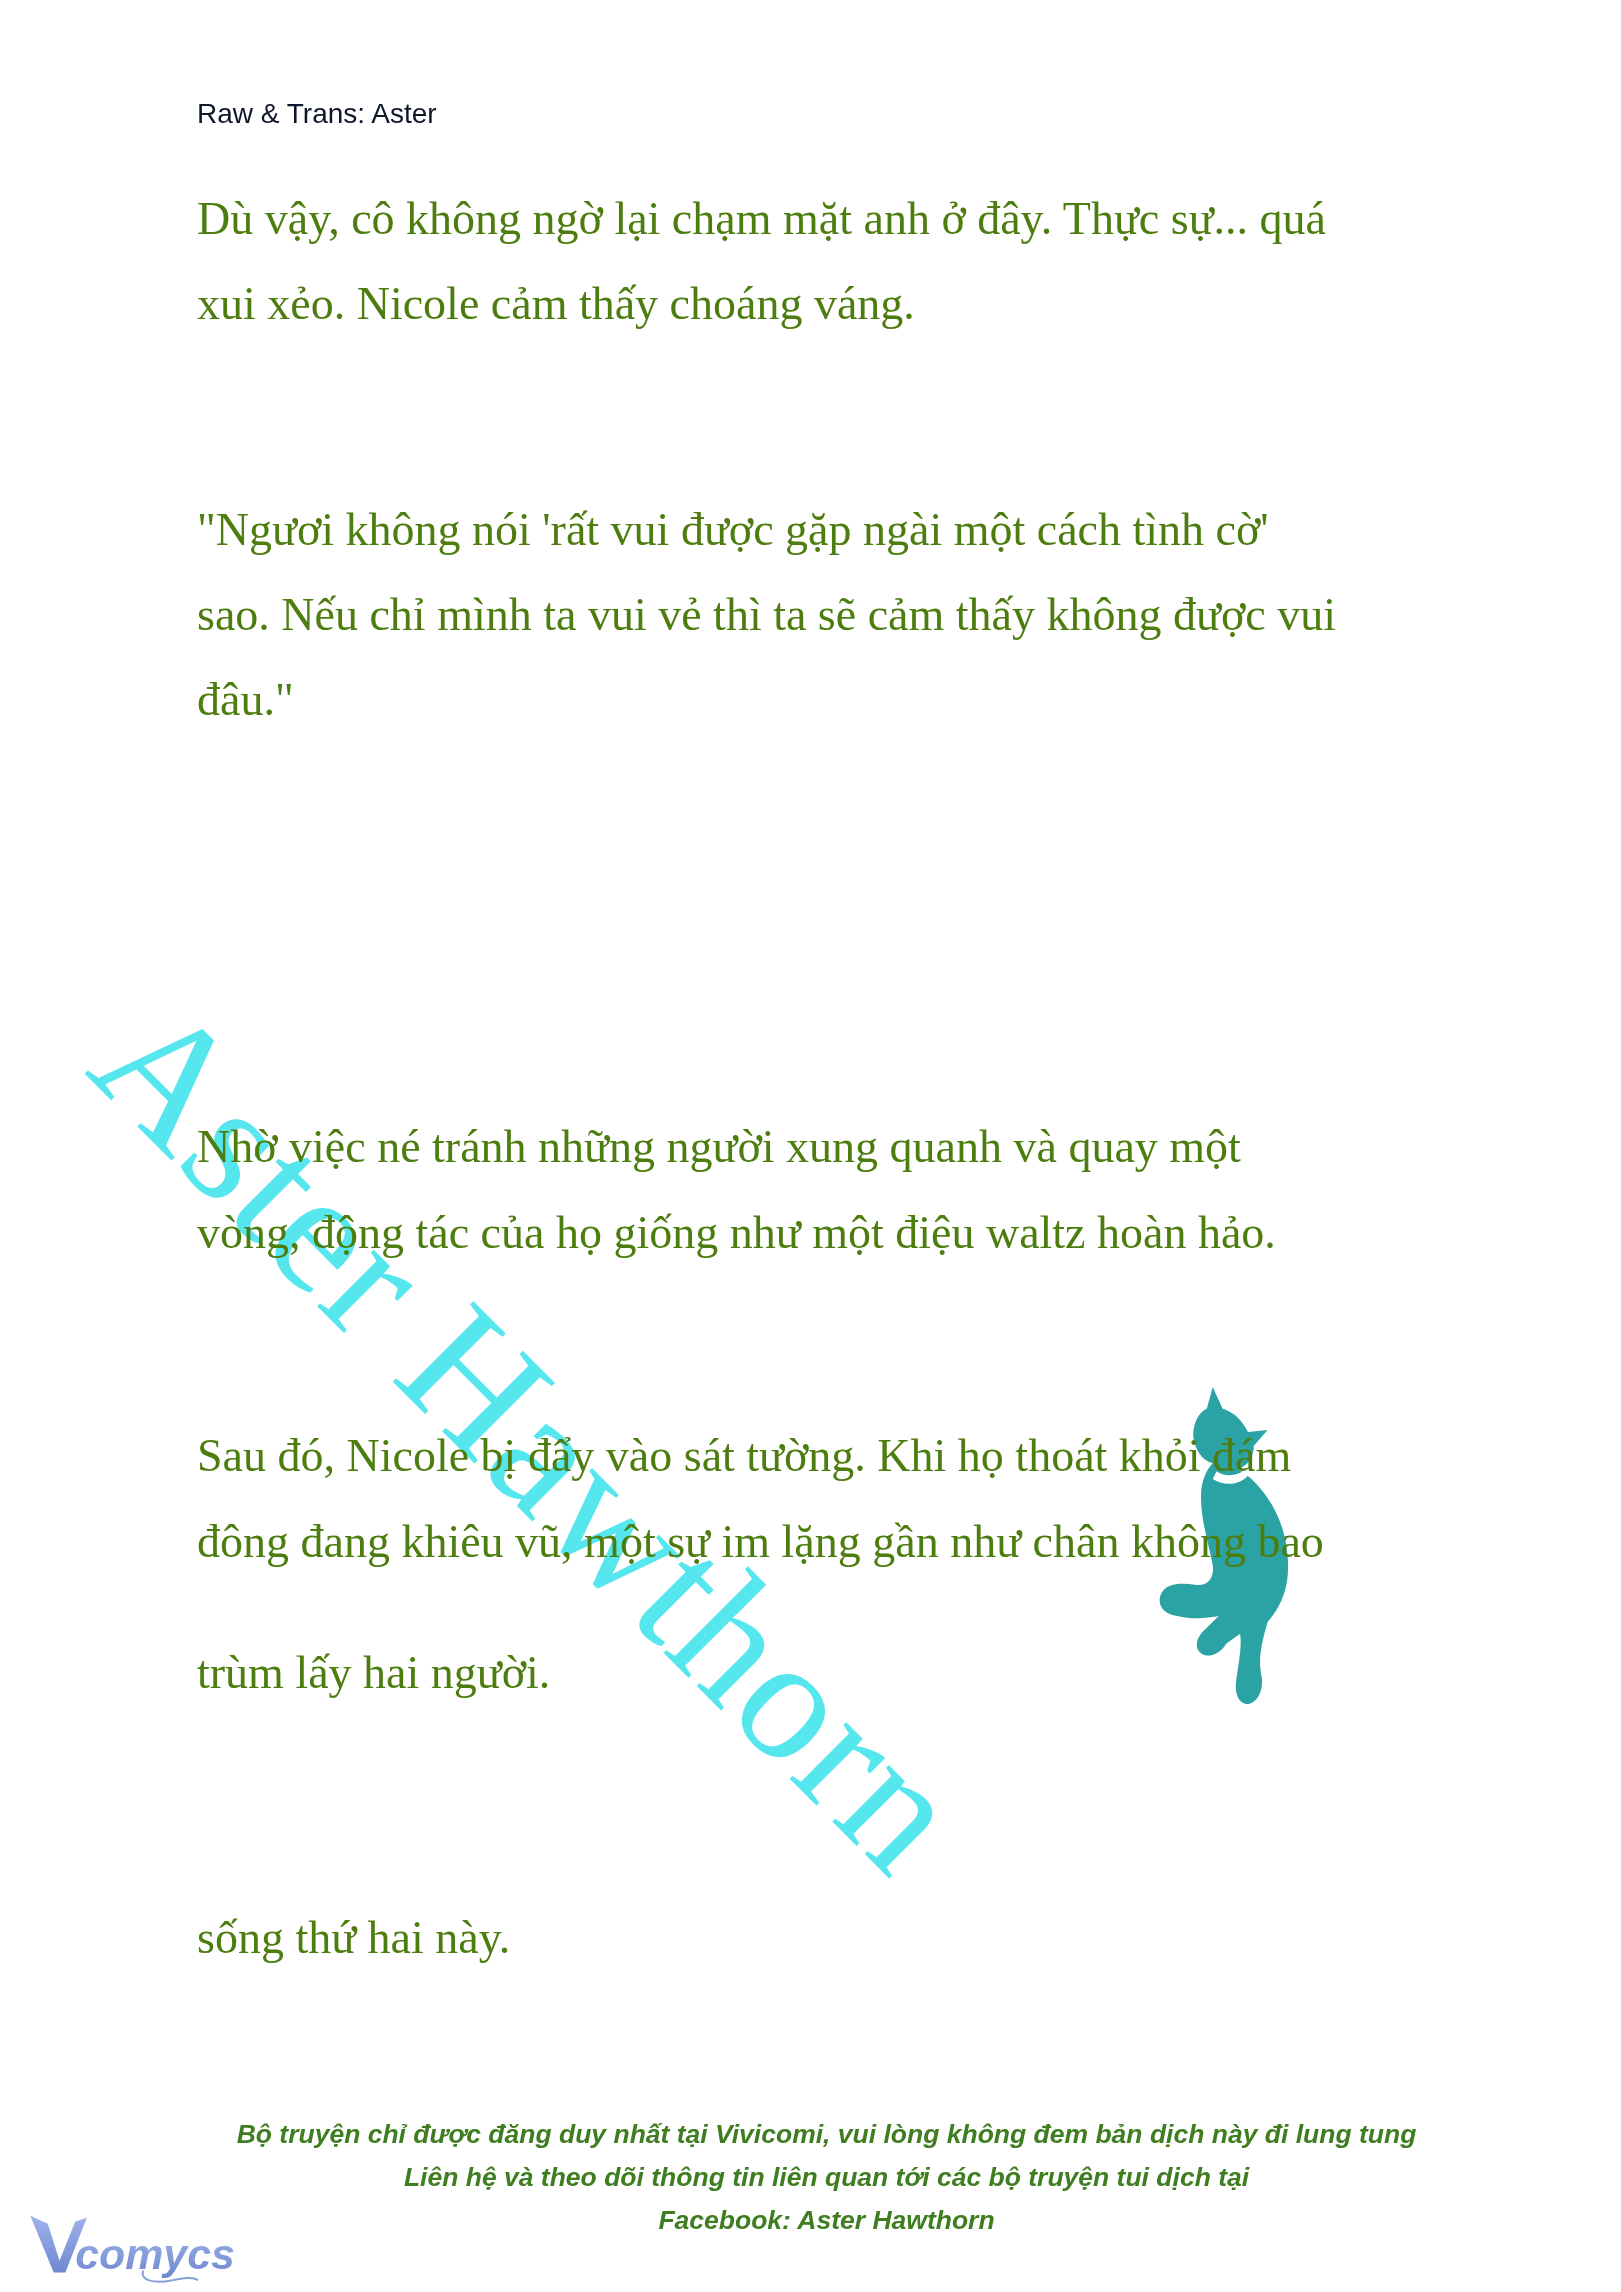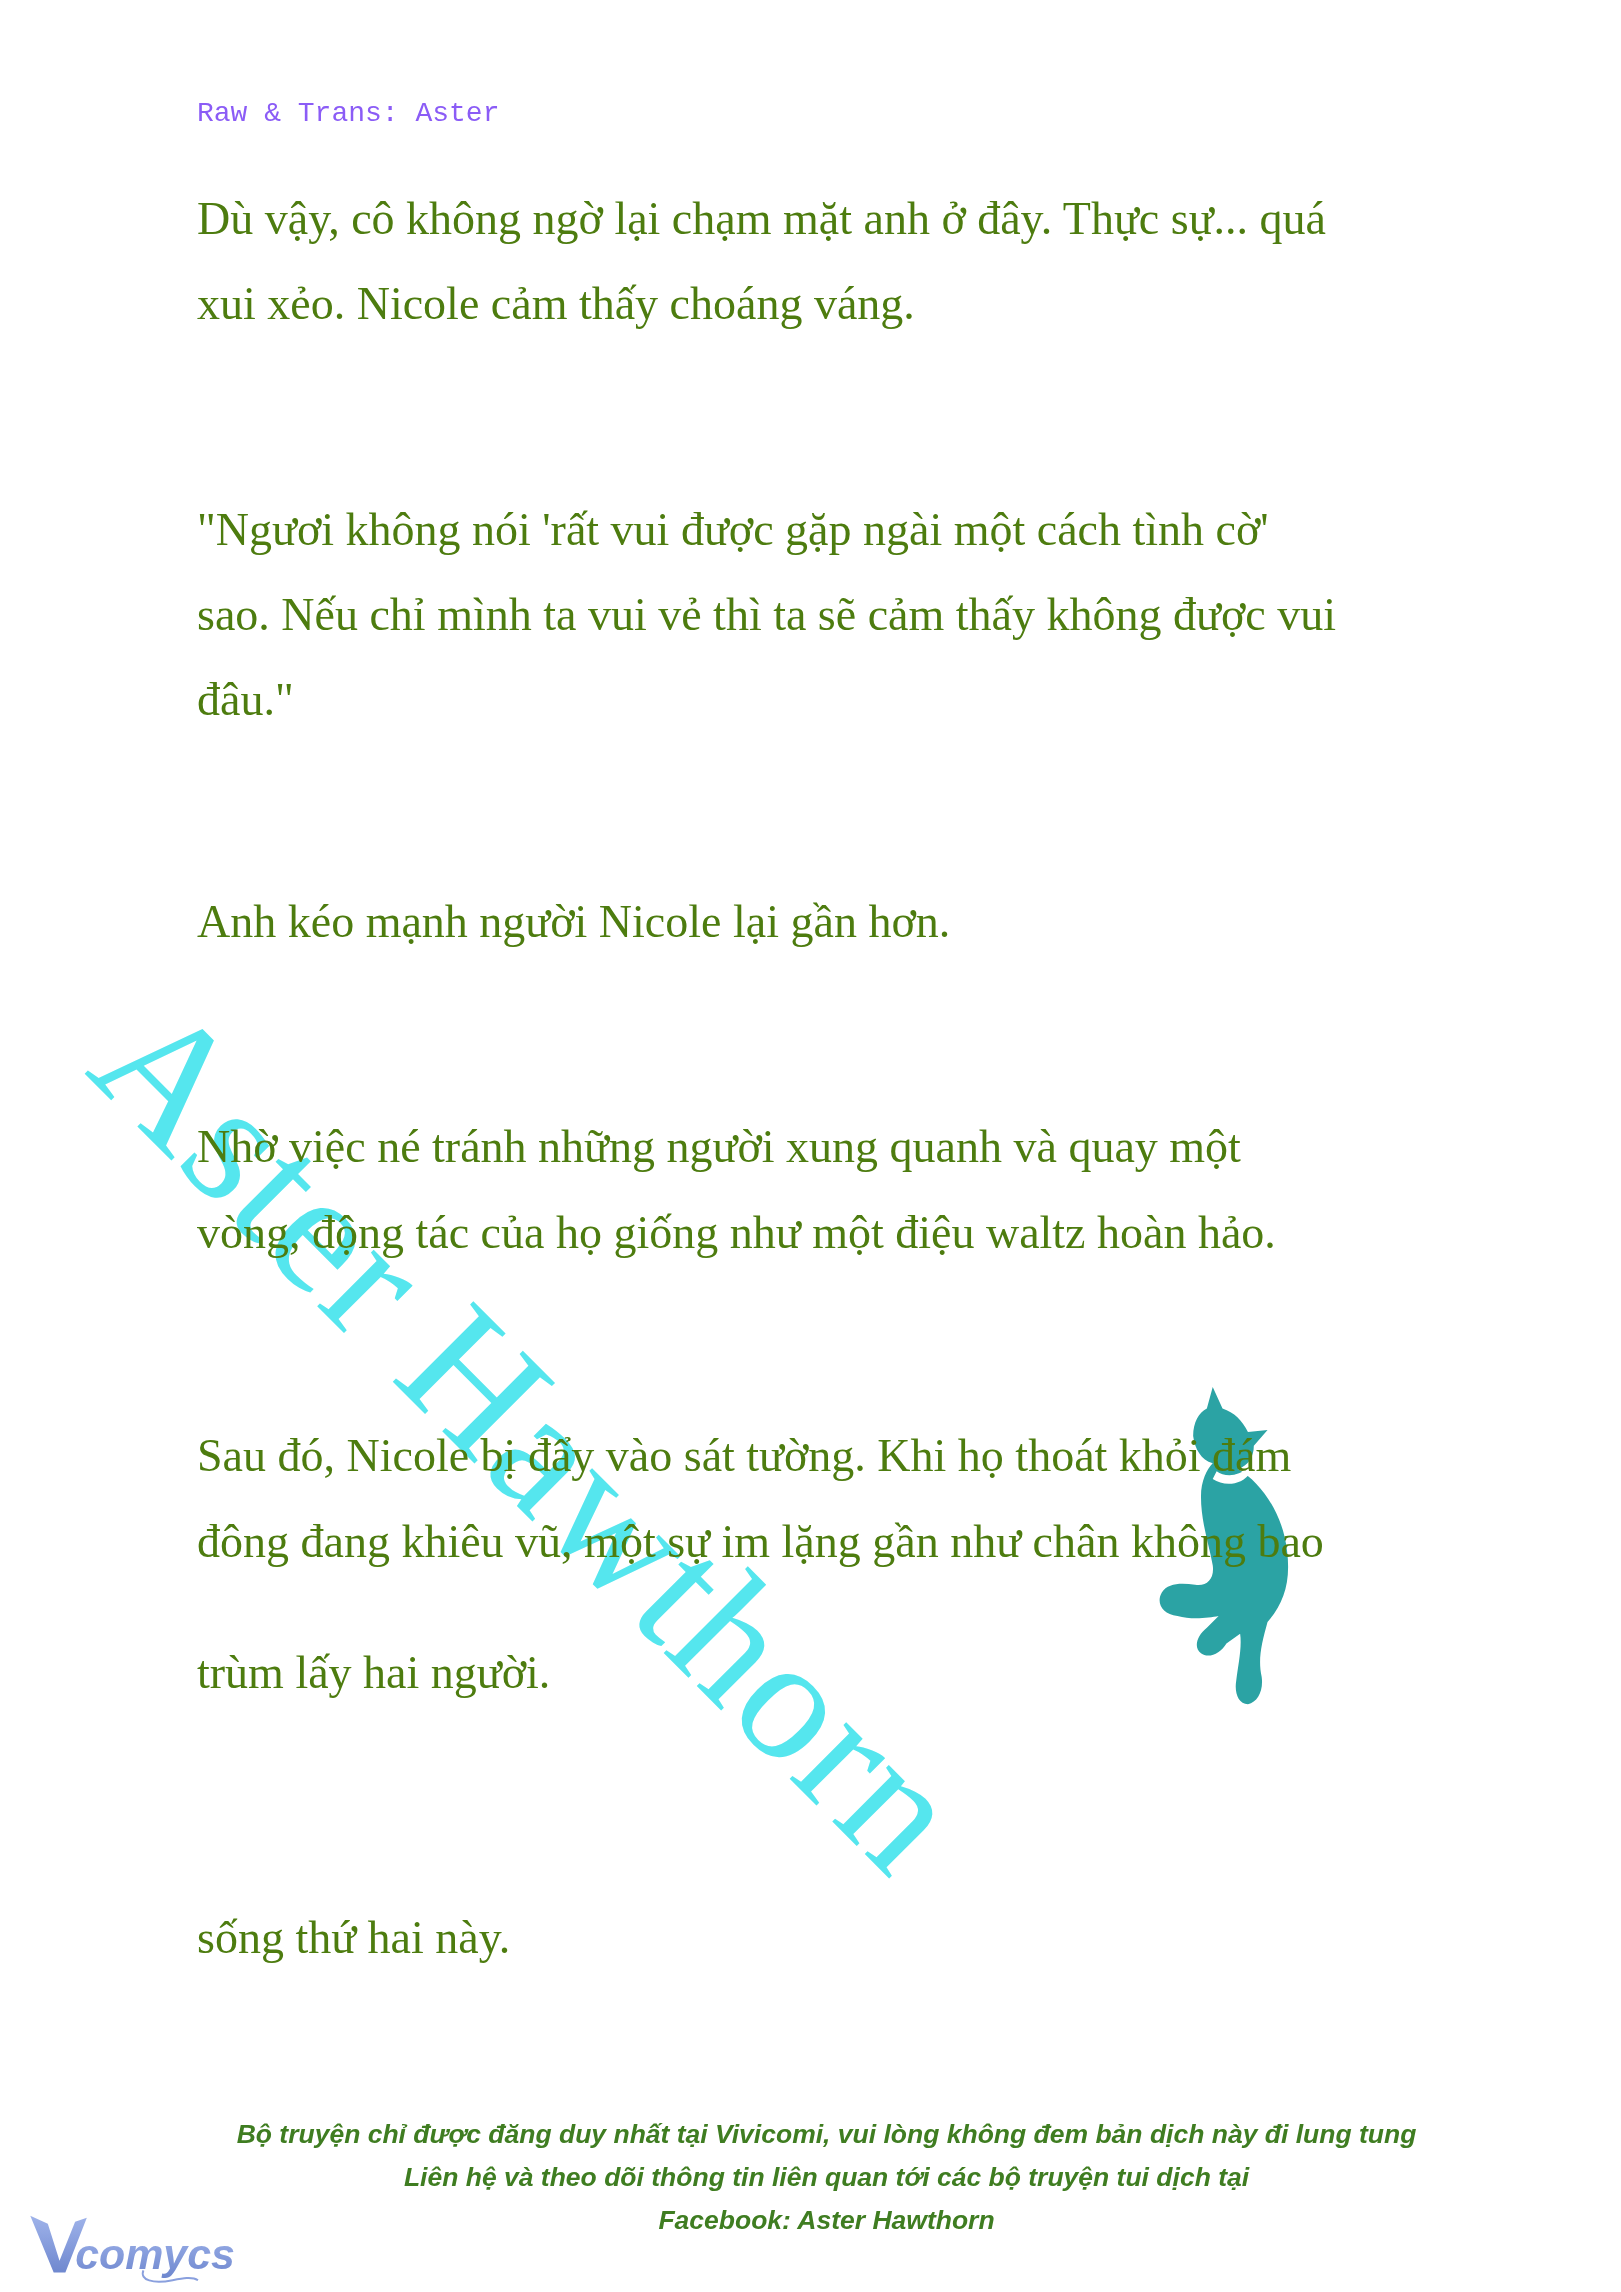--- a/index.html
+++ b/index.html
@@ -1,20 +1,20 @@
 <!DOCTYPE html>
 <html><head>
 <meta charset="utf-8">
 <style>
   html, body { margin: 0; padding: 0; background: #ffffff; }
   body { width: 1621px; height: 2293px; position: relative; overflow: hidden; }
   .page { position: absolute; inset: 0; }
   .header {
     position: absolute; left: 197px; top: 98px;
-    font-family: Liberation Mono, monospace; font-size: 28px; color: #8b5cf6;
+    font-family: Liberation Sans, sans-serif; font-size: 28px; color: #0f172a;
   }
   .line {
     position: absolute; left: 0; white-space: nowrap;
     font-family: "Liberation Serif", serif; font-size: 46px; color: #4d7c0f;
     line-height: 1;
   }
   .footer {
     position: absolute; left: 0; width: 1621px; text-align: center;
     font-family: "Liberation Sans", sans-serif; font-weight: bold; font-style: italic;
     font-size: 26.5px; color: #3f7d21;
@@ -56,21 +56,20 @@
 
   <div class="text-layer">
 
     <div class="line" style="left:197px; top:196px;">Dù vậy, cô không ngờ lại chạm mặt anh ở đây. Thực sự... quá</div>
     <div class="line" style="left:197px; top:281px;">xui xẻo. Nicole cảm thấy choáng váng.</div>
 
     <div class="line" style="left:197px; top:507px;">"Ngươi không nói 'rất vui được gặp ngài một cách tình cờ'</div>
     <div class="line" style="left:197px; top:592px;">sao. Nếu chỉ mình ta vui vẻ thì ta sẽ cảm thấy không được vui</div>
     <div class="line" style="left:197px; top:677px;">đâu."</div>
 
-    <div class="line" style="left:197px; top:899px;">Anh kéo mạnh người Nicole lại gần hơn.</div>
 
     <div class="line" style="left:197px; top:1124px;">Nhờ việc né tránh những người xung quanh và quay một</div>
     <div class="line" style="left:197px; top:1210px;">vòng, động tác của họ giống như một điệu waltz hoàn hảo.</div>
 
     <div class="line" style="left:197px; top:1433px;">Sau đó, Nicole bị đẩy vào sát tường. Khi họ thoát khỏi đám</div>
     <div class="line" style="left:197px; top:1519px;">đông đang khiêu vũ, một sự im lặng gần như chân không bao</div>
     <div class="line" style="left:197px; top:1605px;margin-top:45px;">trùm lấy hai người.</div>
 
     <div class="line" style="left:197px; top:1915px;">sống thứ hai này.</div>
   </div>

